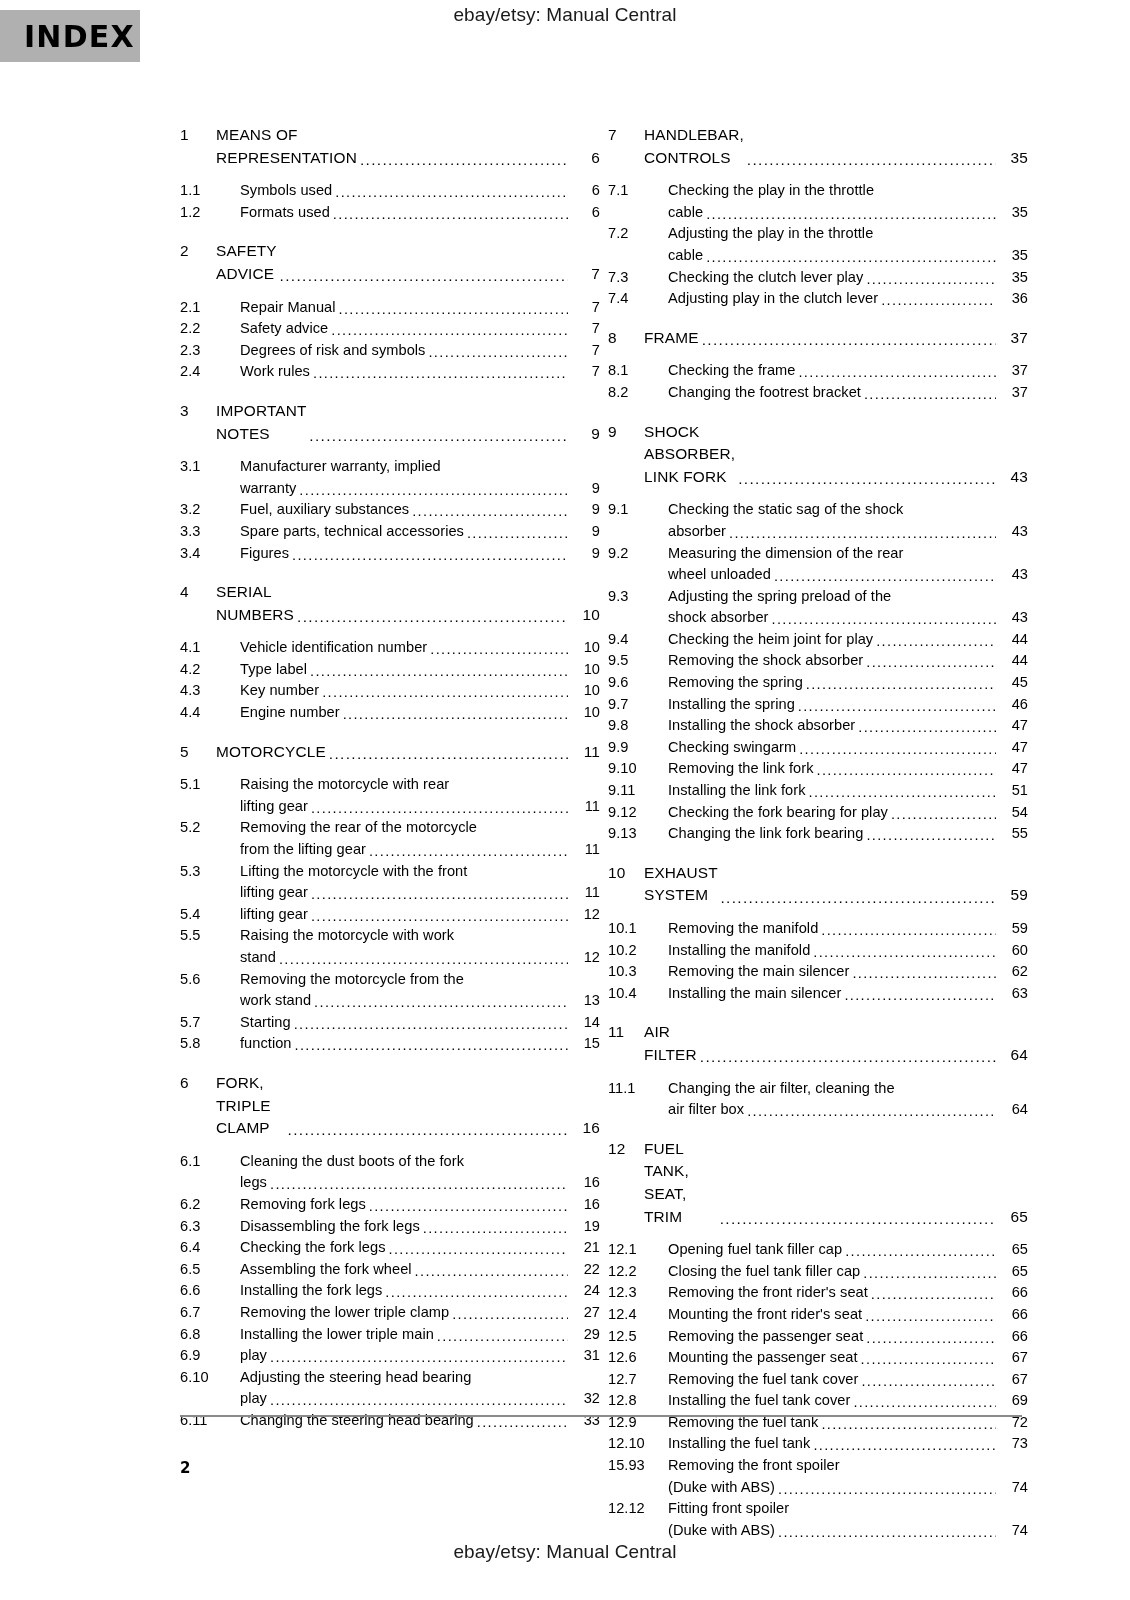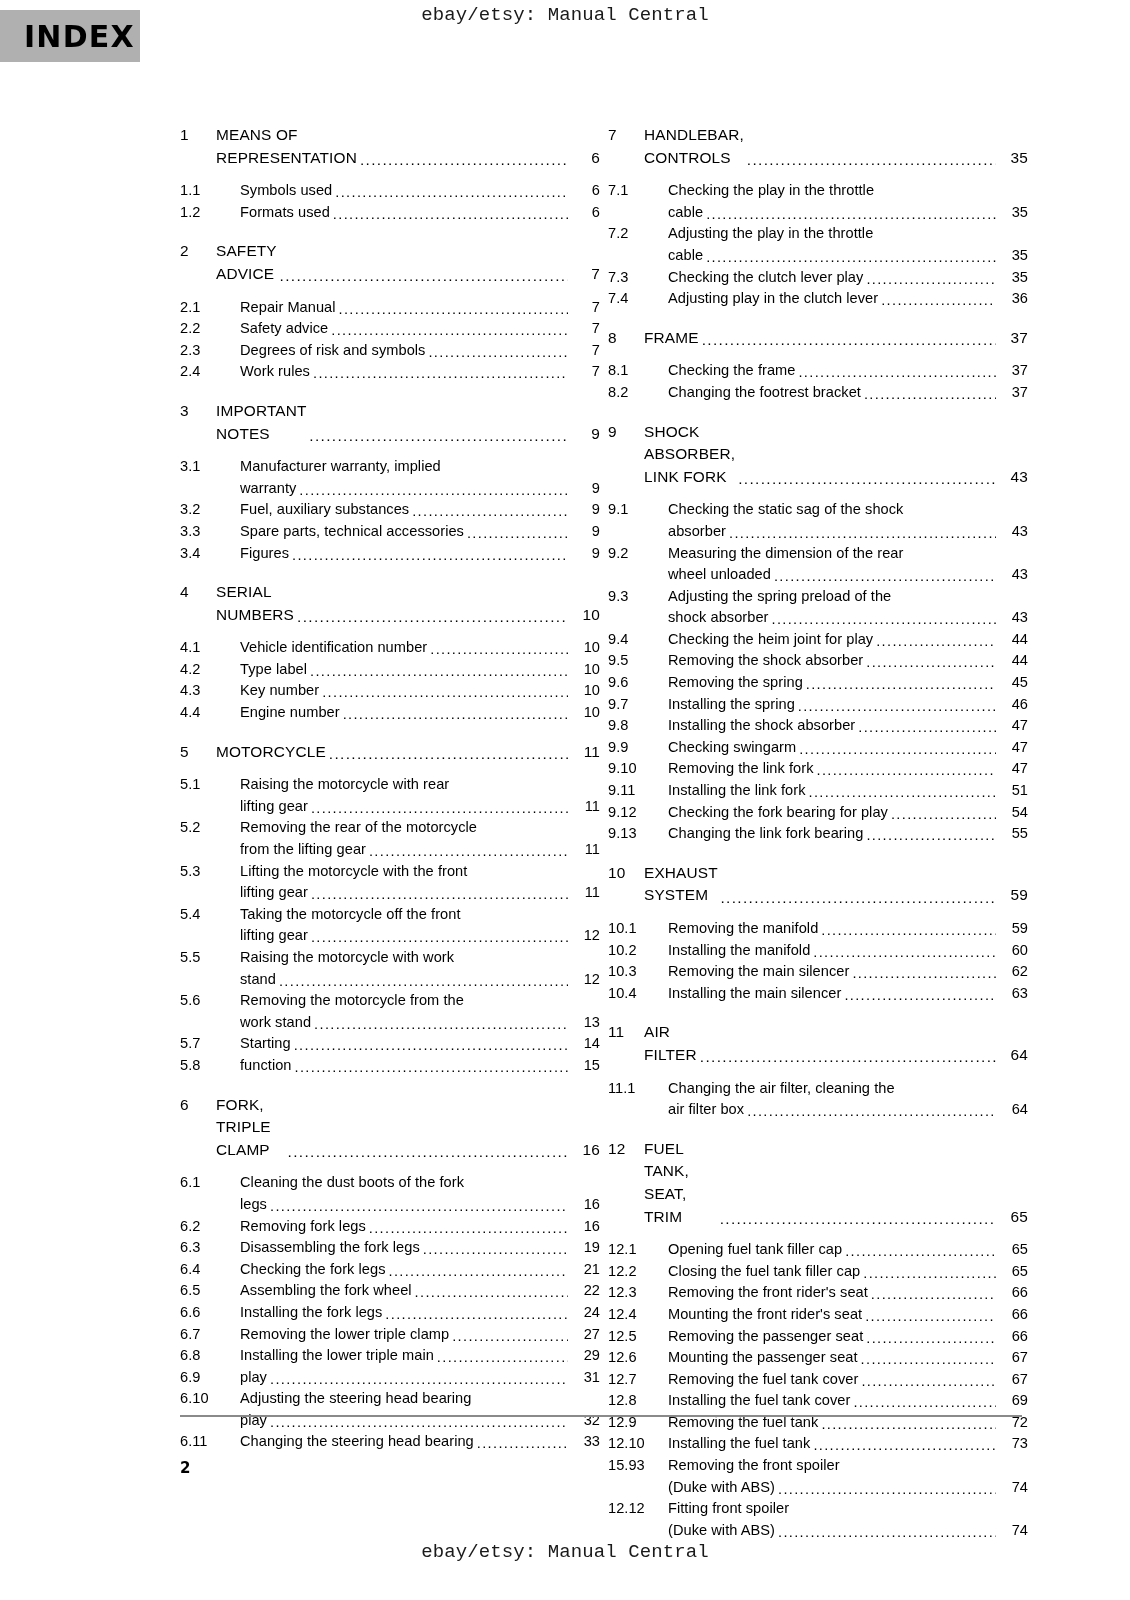--- a/index.html
+++ b/index.html
@@ -15,21 +15,21 @@
     position: relative;
     overflow: hidden;
   }
 
   
   .watermark {
     position: absolute;
     left: 0;
     width: 1130px;
     text-align: center;
-    font-family: Liberation Mono, monospace;
+    font-family: Liberation Sans, sans-serif;
     font-size: 19px;
     color: #1a1a1a;
     letter-spacing: 0.1px;
   }
   .watermark-top { top: 4px; }
   .watermark-bottom { top: 1541px; }
 
   
   .index-tab {
     position: absolute;
@@ -401,24 +401,20 @@
               <span class="txt">lifting gear</span>
               <span class="leader">........................................................................................................................</span>
               <span class="page">11</span>
             </span>
           </span>
         </div>
         <div class="subsec">
           <span class="num">5.4</span>
           <span class="body">
             <span class="line">
-              <span class="txt">Taking the motorcycle off the front</span>
-              <span class="noleader"></span>
-            </span>
-            <span class="line">
               <span class="txt">lifting gear</span>
               <span class="leader">........................................................................................................................</span>
               <span class="page">12</span>
             </span>
           </span>
         </div>
         <div class="subsec">
           <span class="num">5.5</span>
           <span class="body">
             <span class="line">

